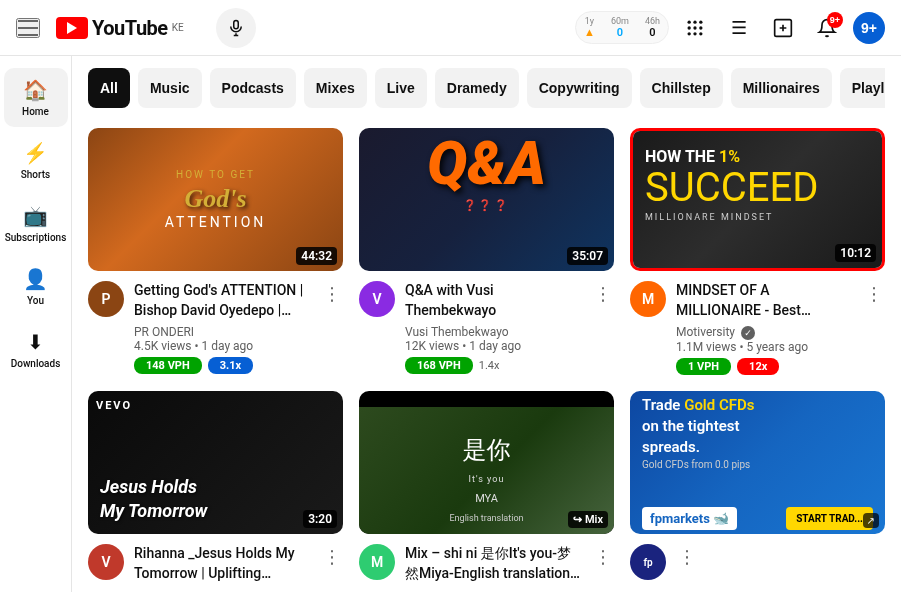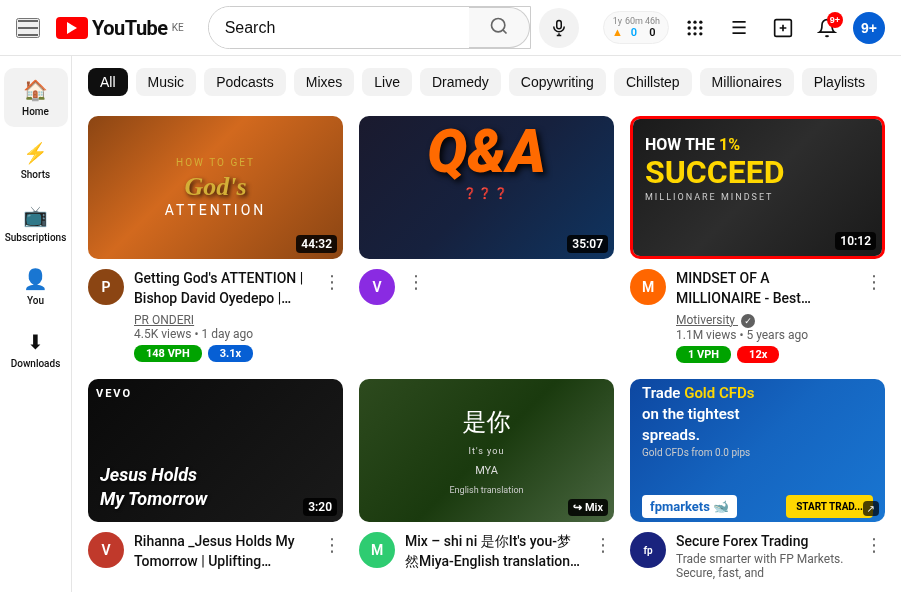--- a/index.html
+++ b/index.html
@@ -20,21 +20,21 @@
     .logo-text { font-size: 20px; font-weight: 700; letter-spacing: -0.5px; color: #0f0f0f; }
     .logo-country { font-size: 10px; color: #666; vertical-align: super; }
 
     .search-area { display: flex; align-items: center; flex: 1; max-width: 560px; margin: 0 24px; }
     .search-box { display: flex; flex: 1; border: 1px solid #ccc; border-radius: 40px 0 0 40px; overflow: hidden; }
     .search-box input { flex: 1; padding: 8px 16px; border: none; outline: none; font-size: 16px; color: #0f0f0f; }
     .search-btn { background: #f8f8f8; border: 1px solid #ccc; border-left: none; border-radius: 0 40px 40px 0; padding: 8px 20px; cursor: pointer; }
     .mic-btn { margin-left: 8px; background: #f2f2f2; border: none; border-radius: 50%; width: 40px; height: 40px; cursor: pointer; display: flex; align-items: center; justify-content: center; }
 
     .header-right { display: flex; align-items: center; gap: 8px; }
-    .notification-group { display: flex; align-items: center; gap: 2px; background: #f9f9f9; border: 1px solid #eee; border-radius: 20px; padding: 4px 8px; font-size: 11px; }
+    .notification-group { display: flex; align-items: center; gap: 16px; background: #f9f9f9; border: 1px solid #eee; border-radius: 20px; padding: 4px 8px; font-size: 11px; }
     .notif-item { display: flex; flex-direction: column; align-items: center; line-height: 1.2; }
     .notif-label { color: #888; font-size: 9px; }
     .notif-count { font-weight: 600; color: #0f0f0f; }
     .notif-count.gold { color: #f90; }
     .notif-count.blue { color: #00a8ff; }
     .icon-btn { background: none; border: none; cursor: pointer; width: 36px; height: 36px; border-radius: 50%; display: flex; align-items: center; justify-content: center; color: #0f0f0f; font-size: 18px; }
     .avatar-btn { width: 32px; height: 32px; border-radius: 50%; background: #065fd4; border: none; cursor: pointer; display: flex; align-items: center; justify-content: center; color: #fff; font-weight: 600; font-size: 14px; }
 
     
     .layout { display: flex; height: calc(100vh - 56px); }
@@ -45,37 +45,37 @@
     .sidebar-item.active { background: #f2f2f2; }
     .sidebar-icon { font-size: 20px; }
     .sidebar-label { font-size: 10px; font-weight: 500; color: #0f0f0f; }
 
     
     .main { flex: 1; overflow-y: auto; padding: 0 16px 16px; }
 
     
     .filter-bar { display: flex; align-items: center; gap: 8px; padding: 12px 0; overflow-x: auto; position: sticky; top: 0; background: #fff; z-index: 10; }
     .filter-bar::-webkit-scrollbar { display: none; }
-    .filter-chip { background: #0f0f0f; color: #fff; border: none; border-radius: 8px; padding: 6px 12px; font-size: 14px; font-weight: 400; cursor: pointer; white-space: nowrap; }
+    .filter-chip { background: #0f0f0f; color: #fff; border: none; border-radius: 8px; padding: 12px 12px; font-size: 14px; font-weight: 700; cursor: pointer; white-space: nowrap; }
     .filter-chip.inactive { background: #f2f2f2; color: #0f0f0f; }
 
     
     .video-grid { display: grid; grid-template-columns: repeat(3, 1fr); gap: 16px; padding-top: 8px; }
 
     .video-card { cursor: pointer; }
     .thumbnail-wrap { position: relative; width: 100%; aspect-ratio: 16/9; border-radius: 10px; overflow: hidden; background: #000; }
     .thumbnail-wrap.highlighted { border: 3px solid #ff0000; }
     .thumbnail-img { width: 100%; height: 100%; object-fit: cover; display: block; }
     .duration-badge { position: absolute; bottom: 6px; right: 6px; background: rgba(0,0,0,0.85); color: #fff; font-size: 12px; font-weight: 600; border-radius: 4px; padding: 2px 5px; }
 
     .video-info { display: flex; gap: 10px; margin-top: 10px; }
     .channel-avatar { width: 36px; height: 36px; border-radius: 50%; flex-shrink: 0; display: flex; align-items: center; justify-content: center; font-weight: 600; font-size: 14px; color: #fff; }
     .video-details { flex: 1; }
     .video-title { font-size: 14px; font-weight: 500; line-height: 1.4; color: #0f0f0f; display: -webkit-box; -webkit-line-clamp: 2; -webkit-box-orient: vertical; overflow: hidden; }
-    .channel-name { font-size: 12px; color: #606060; margin-top: 4px; text-decoration: underline; }
+    .channel-name { font-size: 12px; color: #606060; margin-top: 4px; }
     .video-meta { font-size: 12px; color: #606060; }
     .video-menu { background: none; border: none; cursor: pointer; color: #606060; font-size: 18px; align-self: flex-start; padding: 2px; }
 
     .badge-row { display: flex; gap: 6px; margin-top: 4px; align-items: center; }
     .badge { padding: 2px 12px; border-radius: 8px; font-size: 11px; font-weight: 700; color: #fff; }
     .badge.green { background: #00a300; }
     .badge.blue-badge { background: #065fd4; }
     .badge.red-badge { background: #ff0000; }
     .badge-text { font-size: 11px; color: #606060; }
 
@@ -103,29 +103,20 @@
         <span></span>
     </button>
     <a class="logo" href="#">
       <div class="logo-icon"></div>
       <span class="logo-text">YouTube</span>
         <span class="logo-country">KE</span>
     </a>
   </div>
 
   <div class="search-area">
-    <div class="search-box">
-      <input type="text" value="Search" placeholder="Search" style="">
-      <button class="search-btn">
-        <svg width="20" height="20" viewBox="0 0 24 24" fill="none" stroke="#666" stroke-width="2">
-            <circle cx="11" cy="11" r="8"></circle>
-            <path d="m21 21-4.35-4.35"></path>
-          </svg>
-      </button>
-    </div>
     <button class="mic-btn">
       <svg width="18" height="18" viewBox="0 0 24 24" fill="none" stroke="#0f0f0f" stroke-width="2">
           <rect x="9" y="2" width="6" height="11" rx="3"></rect>
           <path d="M5 10a7 7 0 0014 0M12 19v3M9 22h6"></path>
         </svg>
     </button>
   </div>
 
   <div class="header-right">
     <div class="notification-group">
@@ -248,30 +239,39 @@
           <div class="thumbnail-img thumb-2" style="width:100%;height:100%;display:flex;align-items:flex-start;justify-content:center;">
             <div style="text-align:center;">
               <div style="font-size:60px;font-weight:900;color:#ff6a00;font-style:italic;text-shadow:3px 3px 6px rgba(0,0,0,0.9);">Q&amp;A</div>
               <div style="font-size:11px;color:#ff6a00;letter-spacing:2px;">❓❓❓</div>
             </div>
           </div>
           <span class="duration-badge">35:07</span>
         </div>
         <div class="video-info">
           <div class="channel-avatar" style="background:#8a2be2;">V</div>
+          <div class="video-details">
+            <div class="video-title">Q&amp;A with Vusi Thembekwayo</div>
+            <div class="channel-name">Vusi Thembekwayo</div>
+            <div class="video-meta"><span>12K views</span> • <span>1 day ago</span></div>
+            <div class="badge-row">
+              <span class="badge green">168 VPH</span>
+              <span class="badge-text">1.4x</span>
+            </div>
+          </div>
           <button class="video-menu">⋮</button>
         </div>
       </div>
 
       <div class="video-card">
         <div class="thumbnail-wrap highlighted">
           <div class="thumbnail-img thumb-3" style="width:100%;height:100%;display:flex;align-items:flex-start;padding:16px 12px;">
             <div>
               <div style="font-size:16px;font-weight:700;color:#fff;line-height:1.3;">HOW THE <span style="color:#ffd700;">1%</span></div>
-              <div style="font-size:32px;font-weight:700;color:#ffd700;line-height:1;text-align:center;">SUCCEED</div>
+              <div style="font-size:40px;font-weight:400;color:#ffd700;line-height:1;text-align:center;">SUCCEED</div>
               <div style="font-size:9px;color:#ccc;letter-spacing:2px;text-transform:uppercase;margin-top:4px;">MILLIONARE MINDSET</div>
             </div>
           </div>
           <span class="duration-badge">10:12</span>
         </div>
         <div class="video-info">
           <div class="channel-avatar" style="background:#ff6600;">M</div>
           <div class="video-details">
             <div class="video-title">MINDSET OF A MILLIONAIRE - Best Motivational Speech Video</div>
             <div class="channel-name">
@@ -300,21 +300,21 @@
           <div class="channel-avatar" style="background:#c0392b;">V</div>
           <div class="video-details">
             <div class="video-title">Rihanna _Jesus Holds My Tomorrow | Uplifting Christian...</div>
           </div>
           <button class="video-menu">⋮</button>
         </div>
       </div>
 
       <div class="video-card">
         <div class="thumbnail-wrap">
-          <div class="thumbnail-img thumb-5" style="width:100%;height:100%;display:flex;flex-direction:column;align-items:center;justify-content:center;padding:12px;gap:8px;">
+          <div class="thumbnail-img thumb-5" style="width:100%;height:100%;display:flex;flex-direction:column;align-items:center;justify-content:center;padding:12px;gap:8px;margin-top:16px;">
             <div style="font-size:24px;color:#fff;font-weight:300;">是你</div>
             <div style="font-size:9px;color:#ddd;letter-spacing:1px;">It's you</div>
             <div style="font-size:11px;color:#ddd;">MYA</div>
             <div style="font-size:9px;color:#ccc;text-align:center;">English translation</div>
           </div>
           <span style="position:absolute;bottom:6px;right:6px;background:rgba(0,0,0,0.85);color:#fff;font-size:11px;font-weight:600;border-radius:4px;padding:2px 5px;display:flex;align-items:center;gap:3px;">↪ Mix</span>
         </div>
         <div class="video-info">
           <div class="channel-avatar" style="background:#2ecc71;">M</div>
           <div class="video-details">
@@ -333,23 +333,19 @@
             </div>
             <div style="display:flex;align-items:center;justify-content:space-between;">
               <div style="background:#fff;border-radius:4px;padding:4px 8px;font-size:13px;font-weight:700;color:#1565c0;">fpmarkets 🐋</div>
               <div style="background:#ffd700;color:#000;font-size:10px;font-weight:700;padding:6px 10px;border-radius:4px;">START TRAD...</div>
             </div>
           </div>
           <div style="position:absolute;bottom:6px;right:6px;background:rgba(0,0,0,0.7);color:#fff;font-size:10px;border-radius:4px;padding:2px 4px;">↗</div>
         </div>
         <div class="video-info">
           <div class="channel-avatar" style="background:#1a237e;font-size:10px;">fp</div>
-          <div class="video-details">
-            <div class="video-title">Secure Forex Trading</div>
-            <div class="video-meta">Trade smarter with FP Markets. Secure, fast, and</div>
-          </div>
           <button class="video-menu">⋮</button>
         </div>
       </div>
 
     </div>
   </main>
 </div>
 
 </body></html>

